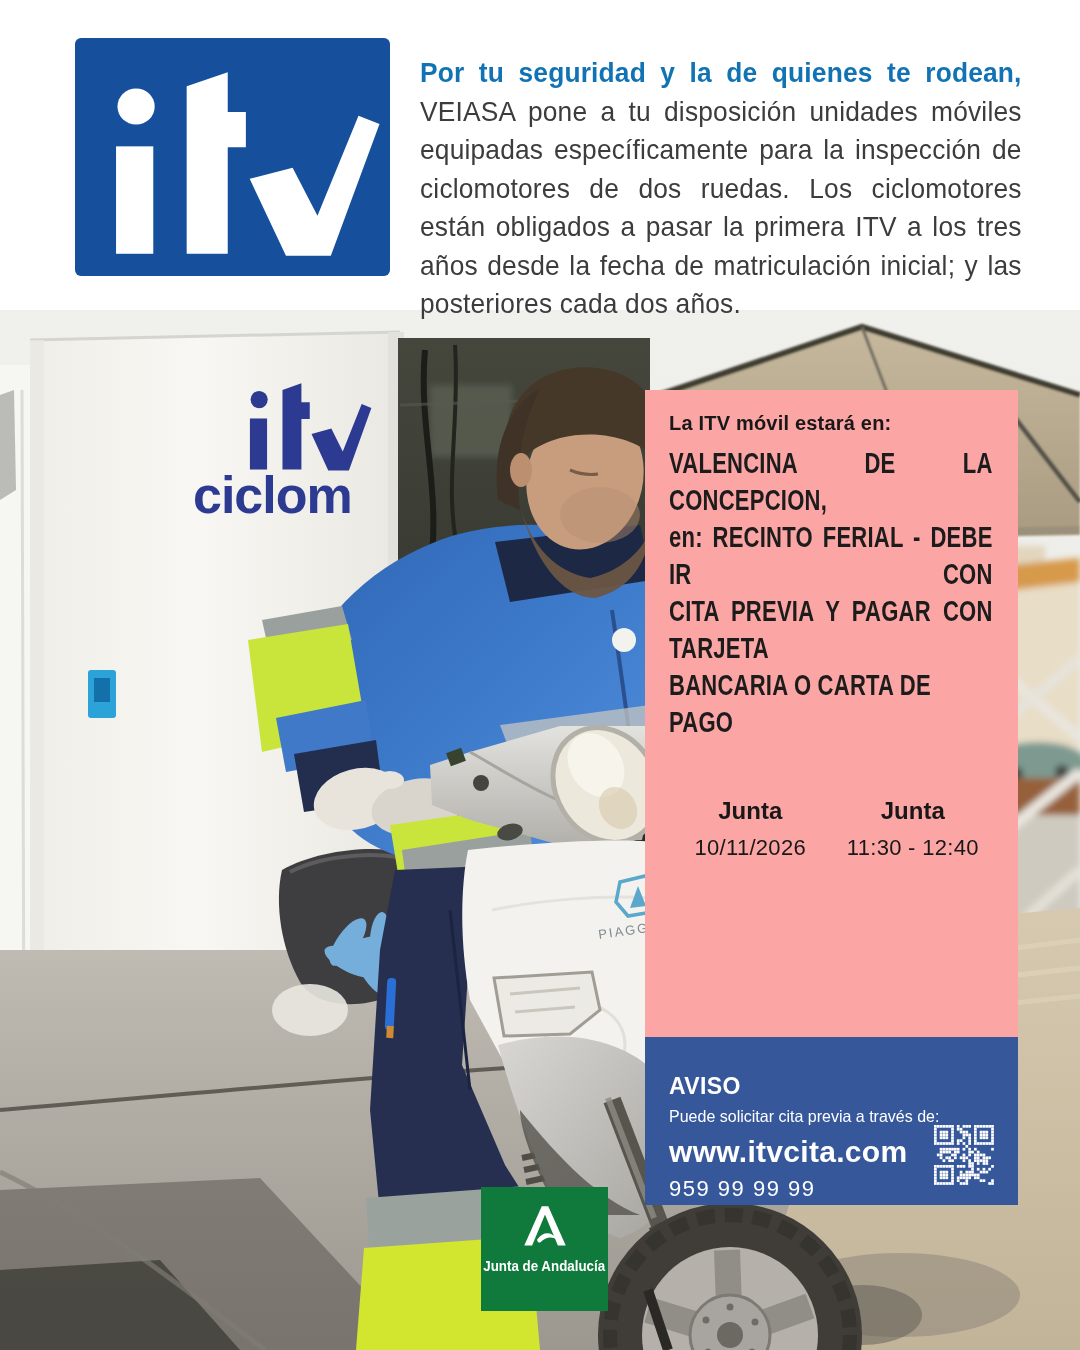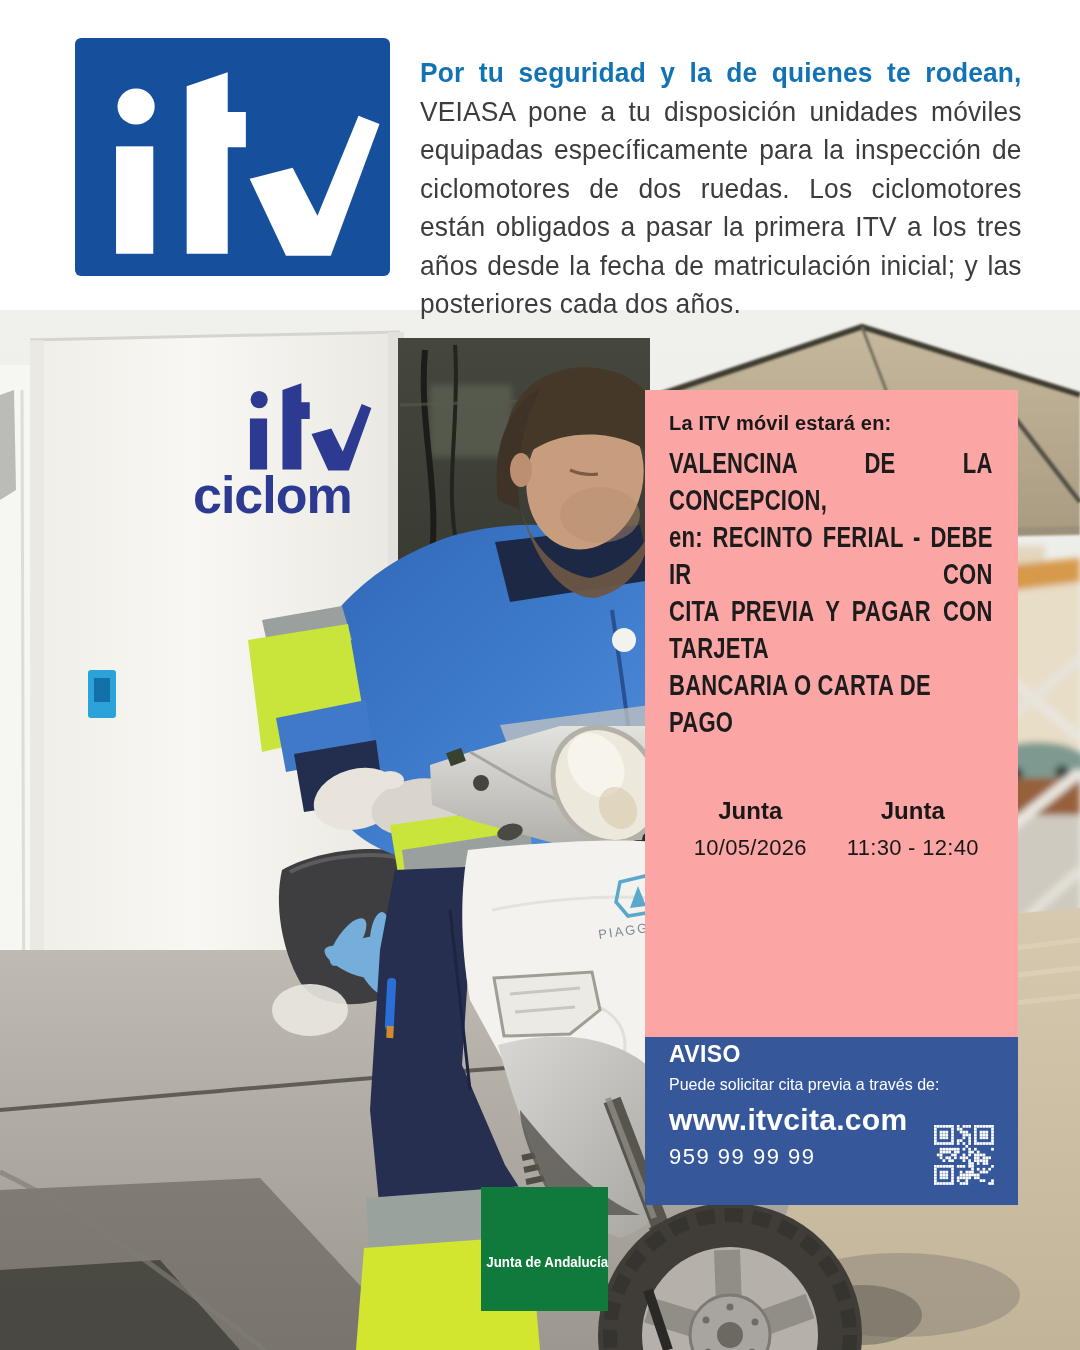--- a/index.html
+++ b/index.html
@@ -22,29 +22,29 @@
   .card-loc{margin-top:10px;width:131%;transform:scaleX(0.76);transform-origin:left top;
             font-size:29px;font-weight:bold;line-height:37px;letter-spacing:0.3px;color:#1c1c1c;}
   .loc-line{text-align:justify;text-align-last:justify;}
   .loc-line.last{text-align:left;text-align-last:left;}
   .dt-row{display:flex;margin-top:56px;}
   .dt-col{width:50%;text-align:center;}
   .dt-label{font-size:24px;font-weight:bold;}
   .dt-value{margin-top:10px;font-size:22px;letter-spacing:0.3px;}
   
   .aviso{position:absolute;left:645px;top:1037px;width:373px;height:168px;background:#36589b;
-         box-sizing:border-box;padding:4px 24px;color:#ffffff;}
+         box-sizing:border-box;padding:36px 24px;color:#ffffff;}
   .aviso-title{font-size:23px;font-weight:bold;letter-spacing:0.4px;}
   .aviso-sub{margin-top:7px;font-size:16.5px;transform:scaleX(0.97);transform-origin:left top;width:103%;}
   .aviso-web{margin-top:9px;font-size:30px;font-weight:bold;letter-spacing:0.3px;}
   .aviso-phone{margin-top:7px;font-size:22px;font-weight:normal;letter-spacing:1.5px;}
   .aviso-qr{position:absolute;right:23px;top:88px;width:62px;height:60px;}
   
   .junta{position:absolute;left:481px;top:1187px;width:127px;height:124px;background:#0f7a3b;
-         display:flex;flex-direction:row;align-items:center;box-sizing:border-box;padding-top:16px;}
+         display:flex;flex-direction:column;align-items:center;box-sizing:border-box;padding-top:16px;}
   .junta svg{width:56px;height:46px;}
   .junta-name{margin-top:9px;color:#ffffff;font-size:14.5px;font-weight:bold;white-space:nowrap;
               transform:scaleX(0.92);}
 </style>
 </head>
 <body>
 
 <div class="page">
 
   <div class="photo">
@@ -299,21 +299,21 @@
     <div class="card-title">La ITV móvil estará en:</div>
     <div class="card-loc">
       <div class="loc-line">VALENCINA DE LA CONCEPCION,</div>
       <div class="loc-line">en: RECINTO FERIAL - DEBE IR CON</div>
       <div class="loc-line">CITA PREVIA Y PAGAR CON TARJETA</div>
       <div class="loc-line last">BANCARIA O CARTA DE PAGO</div>
     </div>
     <div class="dt-row">
       <div class="dt-col">
         <div class="dt-label">Junta</div>
-        <div class="dt-value">10/05/2026</div>
+        <div class="dt-value">10/11/2026</div>
       </div>
       <div class="dt-col">
         <div class="dt-label">Junta</div>
         <div class="dt-value">11:30 - 12:40</div>
       </div>
     </div>
   </div>
 
   <div class="aviso">
     <div class="aviso-title">AVISO</div>

